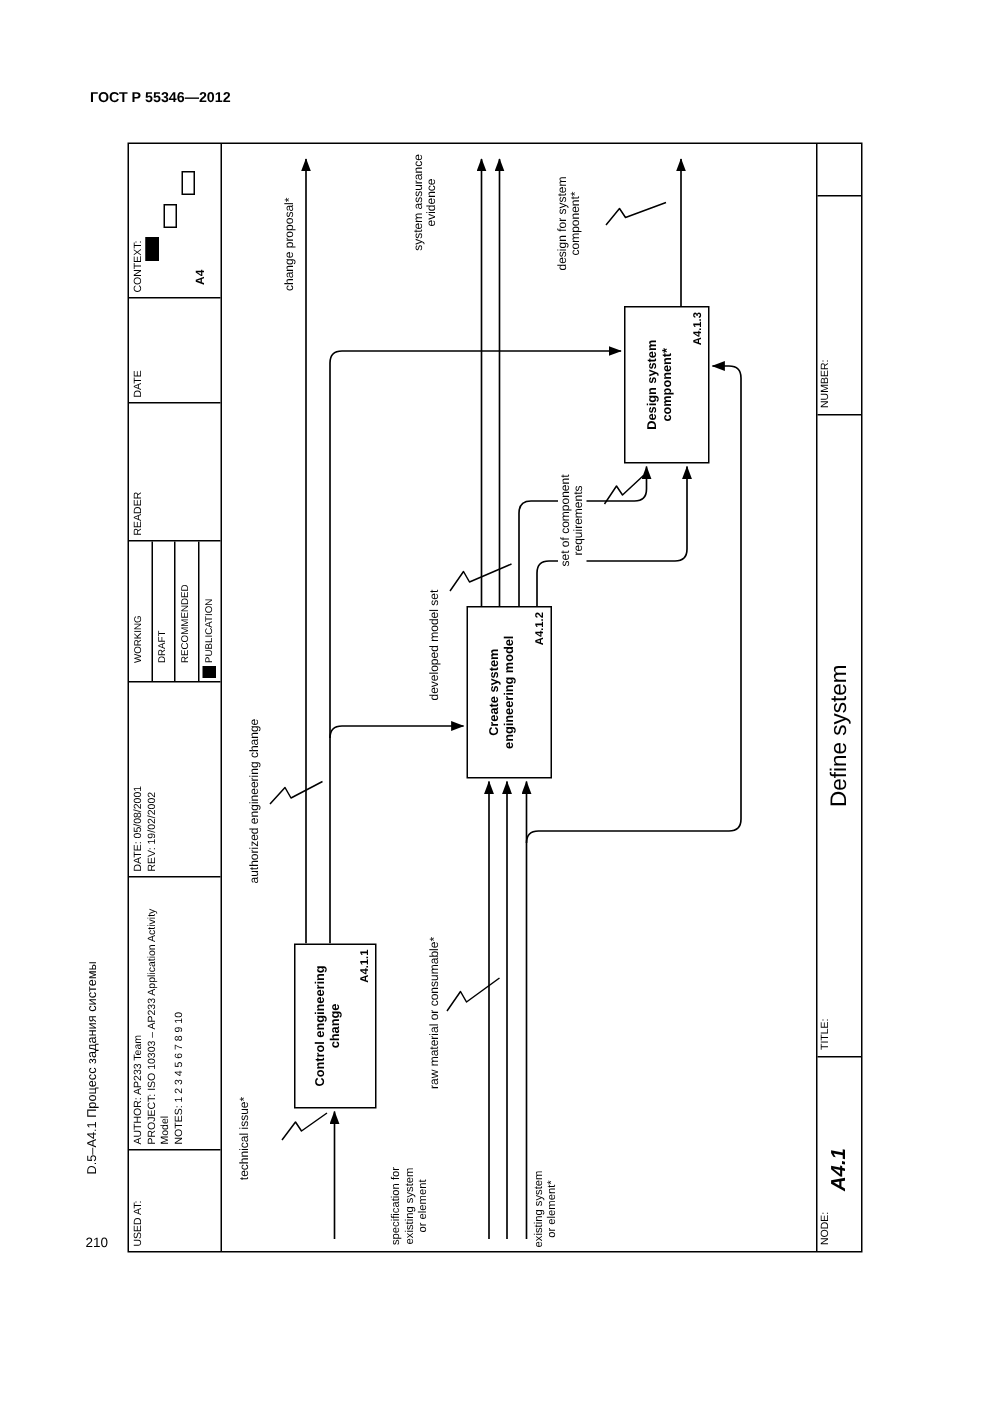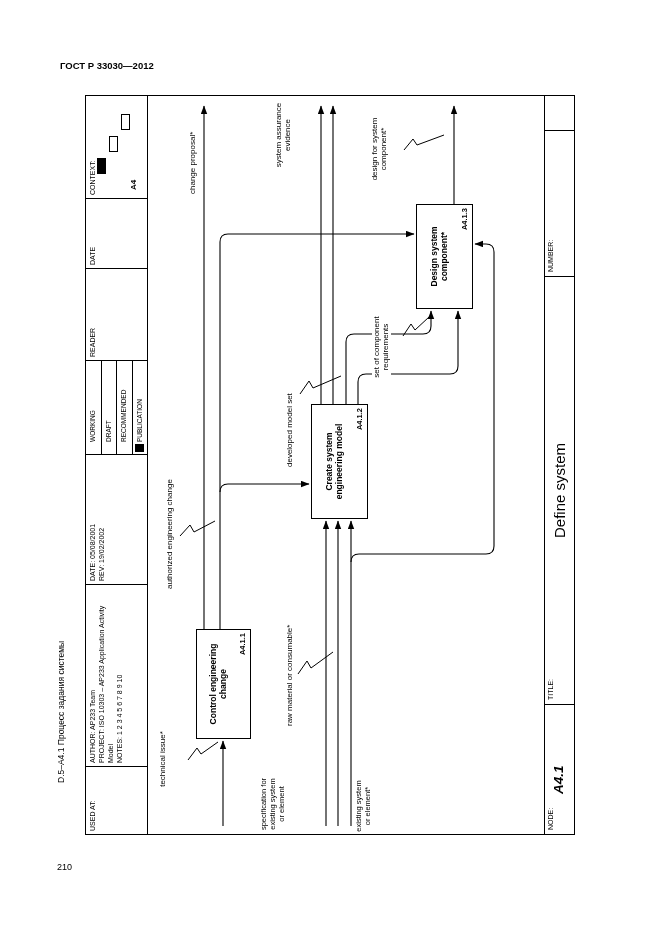--- a/index.html
+++ b/index.html
@@ -6,21 +6,21 @@
   html,body { margin:0; padding:0; }
   body {
     width:661px; height:935px; position:relative; background:#fff;
     font-family:"Liberation Sans", sans-serif; color:#000; overflow:hidden;
   }
   .gost-header { position:absolute; left:60px; top:60px; font-size:9.5px; font-weight:bold; }
   .fig-caption {
     position:absolute; left:56px; top:783px; transform:rotate(-90deg);
     transform-origin:0 0; font-size:8.5px; white-space:nowrap;
   }
-  .page-num { position:absolute; left:57px; top:862px; font-size:9px;text-align:right; }
+  .page-num { position:absolute; left:57px; top:823px; font-size:9px;text-align:right; }
 
   
   .sheet {
     position:absolute; left:85px; top:835px; width:740px; height:490px;
     transform:rotate(-90deg); transform-origin:0 0;
     border:1.5px solid #000; background:#fff;
     display:flex; flex-direction:column;
   }
   .sheet-header { display:flex; height:62px; border-bottom:1.5px solid #000; flex:none; }
   .hcell { border-right:1px solid #000; position:relative; font-size:7px; padding:2px 3px; line-height:1.3; }
@@ -61,21 +61,21 @@
   .f-node { width:130px; }
   .f-title { flex:1; }
   .f-number { width:180px; }
   .node-value { position:absolute; left:40px; top:6px; font-style:italic; font-weight:bold; font-size:13.5px; }
   .title-value { position:absolute; left:50%; top:6px; transform:translateX(-50%); font-size:15px; white-space:nowrap; }
   .num-sub { position:absolute; left:145px; top:0; bottom:0; border-left:1px solid #000; }
 </style>
 </head>
 <body>
 
-<div class="gost-header">ГОСТ Р 33030—2012</div>
+<div class="gost-header">ГОСТ Р 55346—2012</div>
 <div class="fig-caption">D.5–A4.1 Процесс задания системы</div>
 <div class="page-num">210</div>
 
 <div class="sheet">
 
   <div class="sheet-header">
     <div class="hcell c-usedat">
       <span>USED AT:</span>
     </div>
     <div class="hcell c-author">

